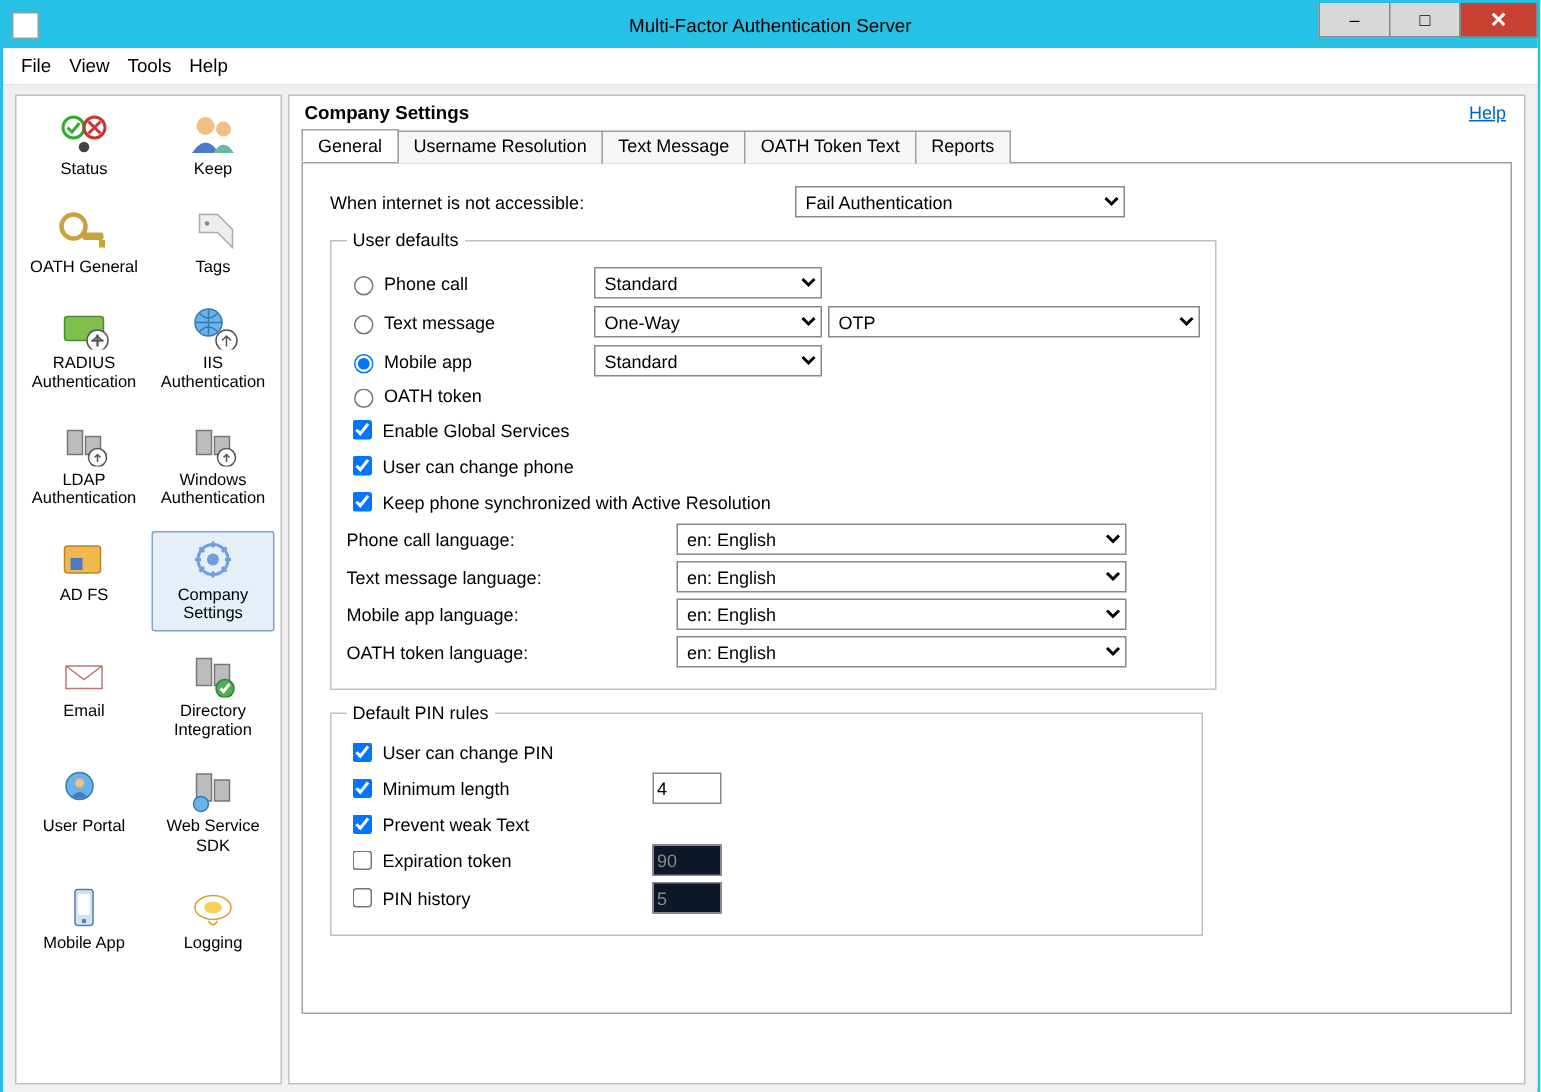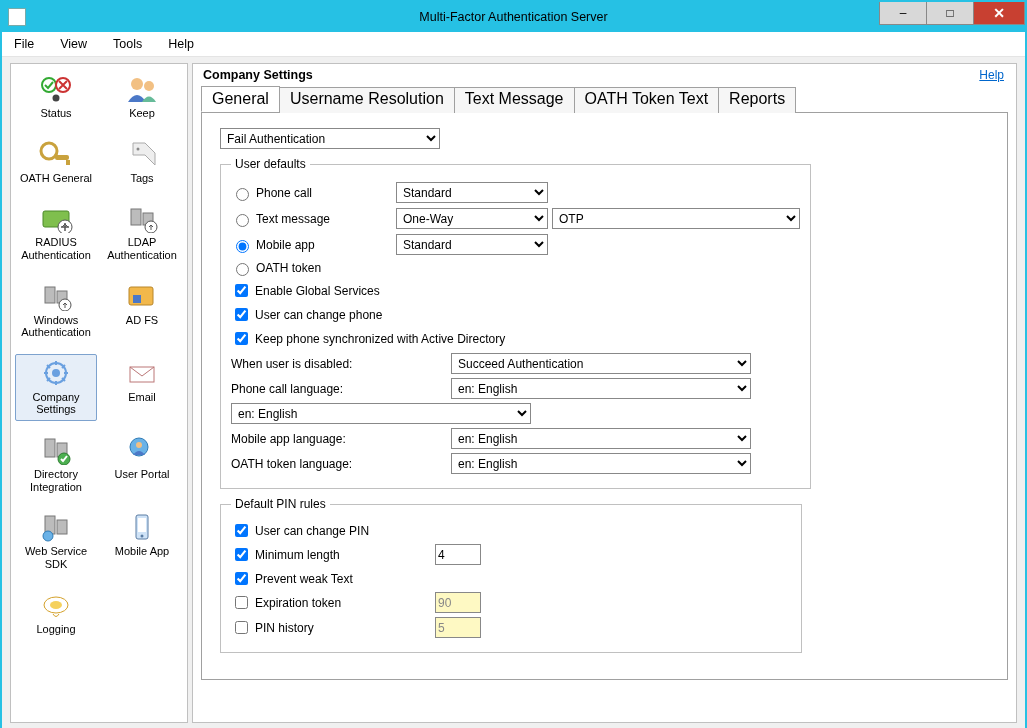--- a/index.html
+++ b/index.html
@@ -44,21 +44,21 @@
     margin-left: -1px;
     display: flex; align-items: center; justify-content: center;
     font-family: "Segoe UI Symbol", sans-serif;
     font-size: 12px; color: #000;
   }
   .win-btn.close { background: #c84031; color: #fff; width: 50px; font-weight: bold; font-size:14px;}
   
   .menu-bar {
     height: 24px; background: #fff;
     display: flex; align-items: center;
-    padding: 0 6px; gap: 14px;
+    padding: 0 6px; 
     font-size: 12.5px;
     border-bottom: 1px solid #e4e4e4;
   }
   .menu-item { padding: 2px 6px; }
   
   .body-area {
     display: flex;
     height: calc(728px - 30px - 24px - 4px);
     background: #f0f0f0;
     padding: 2px 0 0 0;
@@ -120,21 +120,21 @@
     color: #0066cc; text-decoration: underline;
     font-size: 12px;
   }
   
   .tabs-row { display: flex; position: relative; z-index: 2; }
   .tab {
     border: 1px solid #a0a0a0;
     border-bottom: none;
     background: #f6f6f6;
     padding: 2px 10px 3px 10px;
-    font-size: 16px;
+    font-size: 12px;
     margin-right: -1px;
     position: relative; top: 1px;
   }
   .tab.active {
     background: #fff; top: 0;
     border-bottom: 1px solid #fff;
     padding-top: 3px;
   }
   .tab-body {
     border: 1px solid #a0a0a0;
@@ -152,21 +152,21 @@
     background: #fff;
     height: 21px;
     box-sizing: border-box;
     padding: 0 2px;
   }
   input[type=number] {
     font: inherit; border: 1px solid #888;
     height: 21px; box-sizing: border-box;
     padding: 0 2px;
   }
-  input[type=number]:disabled { color: #888; background: #fef9c3;}
+  input[type=number]:disabled { color: #888; background: #0f172a;}
   fieldset {
     border: 1px solid #c0c0c0;
     margin: 8px 0 8px 0;
     padding: 6px 10px 10px 10px;
   }
   legend { padding: 0 4px; font-size: 12px; color: #000; }
   .radio-row, .check-row {
     display: flex; align-items: center;
     margin: 5px 0;
   }
@@ -255,20 +255,31 @@
                 <circle cx="26" cy="24" r="7" fill="#fff" stroke="#555"></circle>
                 <path d="M26 20 v8 M22 24 h8" stroke="#555" stroke-width="1.5"></path>
                 <path d="M23 24 l3 -3 l3 3" fill="none" stroke="#555"></path>
               </svg>
             </div>
             <div>RADIUS Authentication</div>
           </div>
           <div class="side-item">
             <div class="icon">
               <svg width="34" height="30">
+                <circle cx="14" cy="12" r="9" fill="#6ab2e7" stroke="#2f7bb5"></circle>
+                <path d="M5 12 h18 M14 3 v18 M8 6 q6 6 12 0 M8 18 q6 -6 12 0" stroke="#2f7bb5" fill="none"></path>
+                <circle cx="26" cy="24" r="7" fill="#fff" stroke="#555"></circle>
+                <path d="M23 24 l3 -3 l3 3 M26 21 v7" fill="none" stroke="#555"></path>
+              </svg>
+            </div>
+            <div>IIS Authentication</div>
+          </div>
+          <div class="side-item">
+            <div class="icon">
+              <svg width="34" height="30">
                 <rect x="6" y="6" width="10" height="16" fill="#bcbcbc" stroke="#777"></rect>
                 <rect x="18" y="10" width="10" height="12" fill="#bcbcbc" stroke="#777"></rect>
                 <circle cx="26" cy="24" r="6" fill="#fff" stroke="#555"></circle>
                 <path d="M24 24 l2 -2 l2 2 M26 22 v5" fill="none" stroke="#555"></path>
               </svg>
             </div>
             <div>LDAP Authentication</div>
           </div>
           <div class="side-item">
             <div class="icon">
@@ -375,20 +386,21 @@
           <div class="tab active">General</div>
           <div class="tab">Username Resolution</div>
           <div class="tab">Text Message</div>
           <div class="tab">OATH Token Text</div>
           <div class="tab">Reports</div>
         </div>
 
       <div class="tab-body">
 
         <div class="row">
+          <span class="lbl" style="width:310px">When internet is not accessible:</span>
           <select style="width:220px">
             <option>Fail Authentication</option>
           </select>
         </div>
 
         <fieldset style="width:560px">
           <legend>User defaults</legend>
 
           <div class="radio-row">
             <input type="radio" name="udmode" style="">
@@ -427,36 +439,31 @@
           <div class="check-row">
             <input type="checkbox" checked="" style="">
             <span class="clabel">Enable Global Services</span>
           </div>
           <div class="check-row">
             <input type="checkbox" checked="" style="">
             <span class="clabel">User can change phone</span>
           </div>
           <div class="check-row">
             <input type="checkbox" checked="" style="">
-            <span class="clabel">Keep phone synchronized with Active Directory</span>
-          </div>
-
-          <div class="ud-row">
-            <span class="ud-label">When user is disabled:</span>
-            <select style="width:300px">
-              <option>Succeed Authentication</option>
-            </select>
-          </div>
+            <span class="clabel">Keep phone synchronized with Active Resolution</span>
+          </div>
+
           <div class="ud-row">
             <span class="ud-label">Phone call language:</span>
             <select style="width:300px">
               <option>en: English</option>
             </select>
           </div>
           <div class="ud-row">
+            <span class="ud-label">Text message language:</span>
             <select style="width:300px">
               <option>en: English</option>
             </select>
           </div>
           <div class="ud-row">
             <span class="ud-label">Mobile app language:</span>
             <select style="width:300px">
               <option>en: English</option>
             </select>
           </div>

